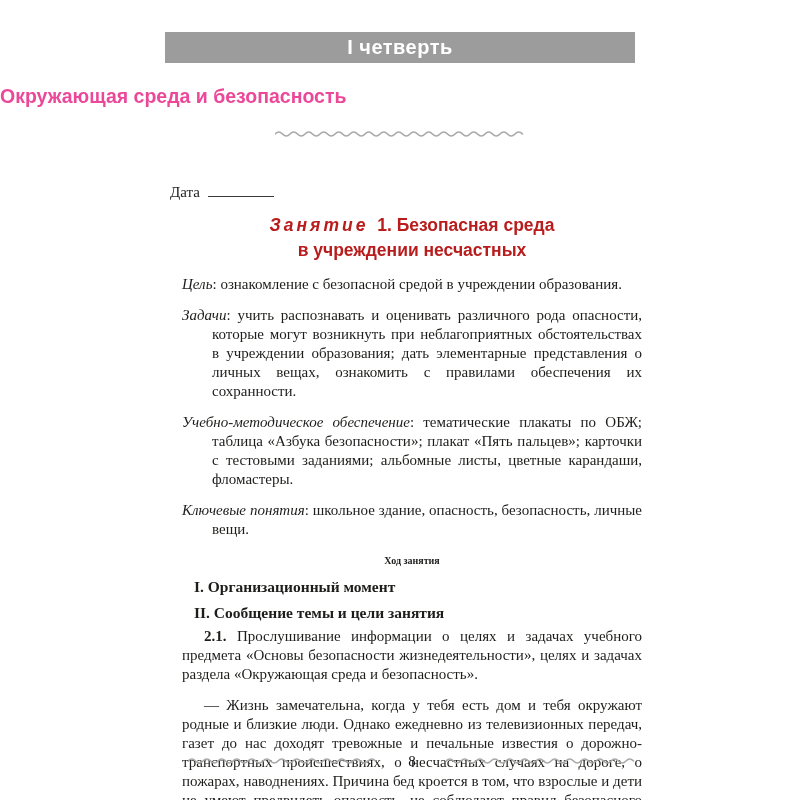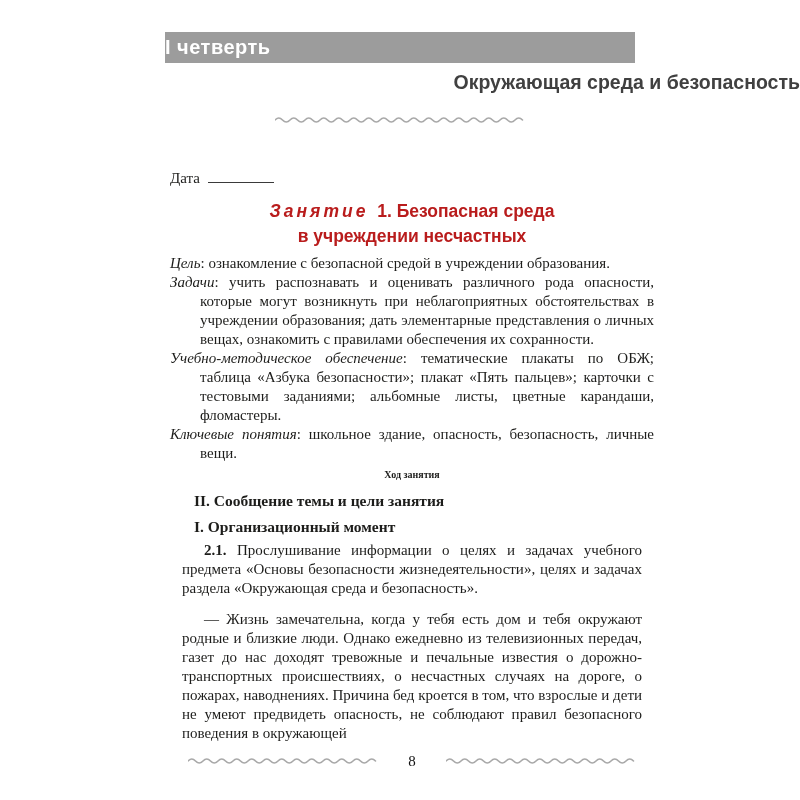--- a/index.html
+++ b/index.html
@@ -1,35 +1,35 @@
 <!DOCTYPE html>
 <html lang="ru"><head>
 <meta charset="utf-8">
 <style>
   html,body{margin:0;padding:0;background:#fff;}
   .page{position:relative;width:800px;height:800px;background:#ffffff;overflow:hidden;
         color:#1d1d1b;font-family:"Liberation Serif",serif;}
   
   .banner{margin:32px auto 0;width:470px;height:31px;background:#9c9c9c;
-          display:flex;align-items:center;}
+          display:flex;align-items:center;justify-content:center;}
   .banner-label{color:#ffffff;font-family:"Liberation Sans",sans-serif;
                 font-weight:bold;font-size:20px;letter-spacing:.5px;}
-  .main-title{margin-top:8px;text-align:right;font-family:"Liberation Sans",sans-serif;
-              font-weight:bold;font-size:19.5px;line-height:23px;color:#404040;}
+  .main-title{margin-top:22px;text-align:left;font-family:"Liberation Sans",sans-serif;
+              font-weight:bold;font-size:19.5px;line-height:23px;color:#ec4899;}
   .wave-row{margin-top:21px;text-align:center;line-height:0;}
   
   .content{margin:0 auto 0 170px;width:484px;}
   .date-line{margin-top:44px;font-size:15px;}
   .date-blank{display:inline-block;width:66px;height:13px;border-bottom:1.3px solid #3a3a3a;
               margin-left:4px;}
   .lesson-heading{margin-top:12px;text-align:center;font-family:"Liberation Sans",sans-serif;
                   font-weight:bold;font-size:17.5px;line-height:25px;color:#b91c1c;}
   .lesson-lead{font-style:italic;letter-spacing:3px;margin-right:4px;}
   .meta{margin-top:5px;}
-  .meta p{margin:0;padding-left:30px;text-indent:-30px;font-size:15px;line-height:19px;
+  .meta p{margin:12px;padding-left:30px;text-indent:-30px;font-size:15px;line-height:19px;
           text-align:justify;}
   .meta .lead{font-style:italic;}
   .flow-heading{margin:2px 0 0;text-align:center;font-weight:bold;font-size:10px;line-height:20px;}
   .stage{margin:6px 0 0 24px;font-weight:bold;font-size:15.5px;line-height:20px;}
   .bodypara{margin:12px;font-size:15px;line-height:19px;text-align:justify;text-indent:22px;}
   .bodypara.first{margin-top:4px;}
   .lead-bold{font-weight:bold;}
   
   .footer{position:absolute;left:170px;top:752px;width:484px;display:flex;
           align-items:center;justify-content:center;gap:30px;}
@@ -68,22 +68,22 @@
 
     <div class="meta">
       <p><span class="lead">Цель</span><span>: ознакомление с безопасной средой в учреждении образования.</span></p>
       <p><span class="lead">Задачи</span><span>: учить распознавать и оценивать различного рода опасности, которые могут возникнуть при неблагоприятных обстоятельствах в учреждении образования; дать элементарные представления о личных вещах, ознакомить с правилами обеспечения их сохранности.</span></p>
       <p><span class="lead">Учебно-методическое обеспечение</span><span>: тематические плакаты по ОБЖ; таблица «Азбука безопасности»; плакат «Пять пальцев»; карточки с тестовыми заданиями; альбомные листы, цветные карандаши, фломастеры.</span></p>
       <p><span class="lead">Ключевые понятия</span><span>: школьное здание, опасность, безопасность, личные вещи.</span></p>
     </div>
 
     <p class="flow-heading">Ход занятия</p>
 
+    <p class="stage">I. Организационный момент</p>
     <p class="stage">II. Сообщение темы и цели занятия</p>
-    <p class="stage">I. Организационный момент</p>
 
     <p class="bodypara first"><span class="lead-bold">2.1.</span><span> Прослушивание информации о целях и задачах учебного предмета «Основы безопасности жизнедеятельности», целях и задачах раздела «Окружающая среда и безопасность».</span></p>
 
     <p class="bodypara"><span>—</span><span> Жизнь замечательна, когда у тебя есть дом и тебя окружают родные и близкие люди. Однако ежедневно из телевизионных передач, газет до нас доходят тревожные и печальные известия о дорожно-транспортных происшествиях, о несчастных случаях на дороге, о пожарах, наводнениях. Причина бед кроется в том, что взрослые и дети не умеют предвидеть опасность, не соблюдают правил безопасного поведения в окружающей</span></p>
 
   </div>
 
   <div class="footer">
     <svg class="wave" width="190" height="10" viewBox="0 0 190 10">
       <path fill="none" stroke="#a9a9a9" stroke-width="1.6" stroke-linecap="round" d="M0 5 q 3.75 -4 7.5 0 q 3.75 4 7.5 0 q 3.75 -4 7.5 0 q 3.75 4 7.5 0 q 3.75 -4 7.5 0 q 3.75 4 7.5 0 q 3.75 -4 7.5 0 q 3.75 4 7.5 0 q 3.75 -4 7.5 0 q 3.75 4 7.5 0 q 3.75 -4 7.5 0 q 3.75 4 7.5 0 q 3.75 -4 7.5 0 q 3.75 4 7.5 0 q 3.75 -4 7.5 0 q 3.75 4 7.5 0 q 3.75 -4 7.5 0 q 3.75 4 7.5 0 q 3.75 -4 7.5 0 q 3.75 4 7.5 0 q 3.75 -4 7.5 0 q 3.75 4 7.5 0 q 3.75 -4 7.5 0 q 3.75 4 7.5 0 q 3.75 -4 7.5 0"></path>

